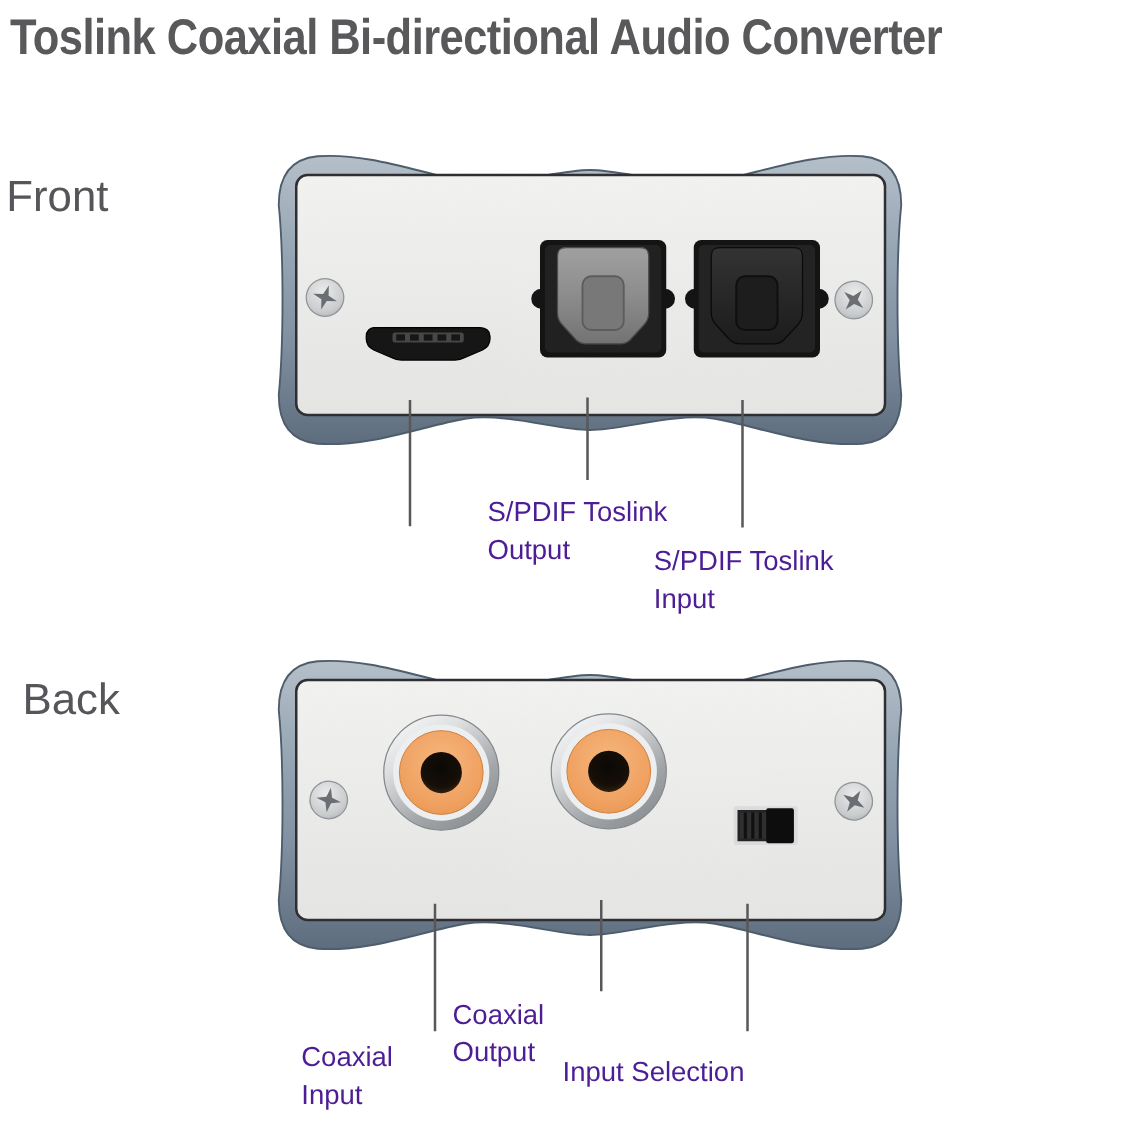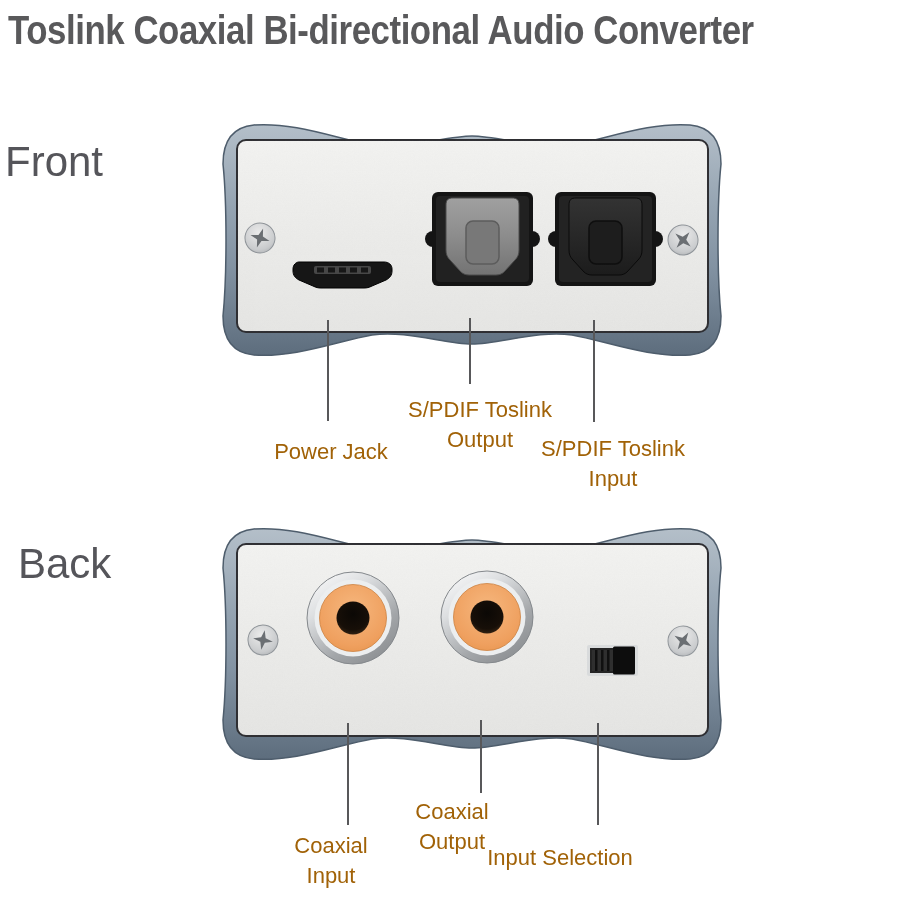--- a/index.html
+++ b/index.html
@@ -19,21 +19,21 @@
     font-weight: bold;
     letter-spacing: -0.5px;
     color: #59595b;
     white-space: nowrap;
     display: inline-block;
     transform: scaleX(0.87);
     transform-origin: left center;
   }
   .view-heading {
     position: absolute;
-    font-size: 42px;
+    font-size: 35px;
     font-weight: 400;
     color: #55555a;
   }
   .heading-front { left: 5px; top: 138px; }
   .heading-back  { left: 18px; top: 540px; }
   .device {
     position: absolute;
     width: 505px;
     height: 244px;
   }
@@ -41,22 +41,21 @@
   .device-back  { left: 220px; top: 522px; }
   .callout-line {
     position: absolute;
     width: 2px;
     background: #58585a;
   }
   .callout-label {
     position: absolute;
     font-size: 22px;
     line-height: 1.36;
-    color: #a16207;
-    text-align: center;
+    color: #4c1d95;
     white-space: nowrap;
   }
   
   .cl-power   { left: 327px; top: 320px; height: 101px; }
   .cl-output  { left: 469px; top: 318px; height:  66px; }
   .cl-input   { left: 593px; top: 320px; height: 102px; }
   .lbl-power  { left: 241px; top: 437px; width: 180px; }
   .lbl-output { left: 390px; top: 395px; width: 180px; }
   .lbl-input  { left: 523px; top: 434px; width: 180px; }
   
@@ -186,23 +185,20 @@
                  C 15,65 14,62 14,58 L 14,13 C 14,8 16,6 21,6 Z" fill="url(#darkPlug)" stroke="#0a0a0a" stroke-width="1"></path>
         <rect x="34" y="29" width="33" height="43" rx="7" fill="#1d1d1d" stroke="#0e0e0e" stroke-width="1.5"></rect>
       </g>
     </svg>
   </div>
 
   <div class="callout-line cl-power"></div>
   <div class="callout-line cl-output"></div>
   <div class="callout-line cl-input"></div>
 
-  <div class="callout-label lbl-power">
-    <span>Power Jack</span>
-  </div>
   <div class="callout-label lbl-output">
     <div>S/PDIF Toslink</div>
     <div>Output</div>
   </div>
   <div class="callout-label lbl-input">
     <div>S/PDIF Toslink</div>
     <div>Input</div>
   </div>
 
   <div class="view-heading heading-back">Back</div>

